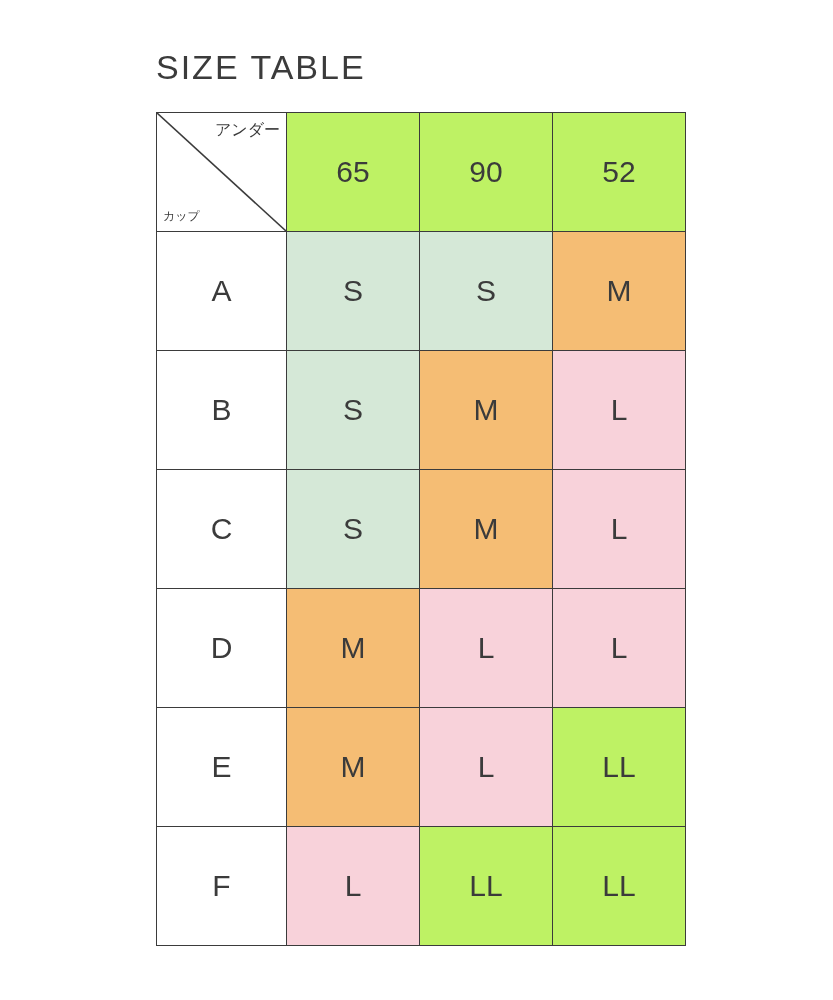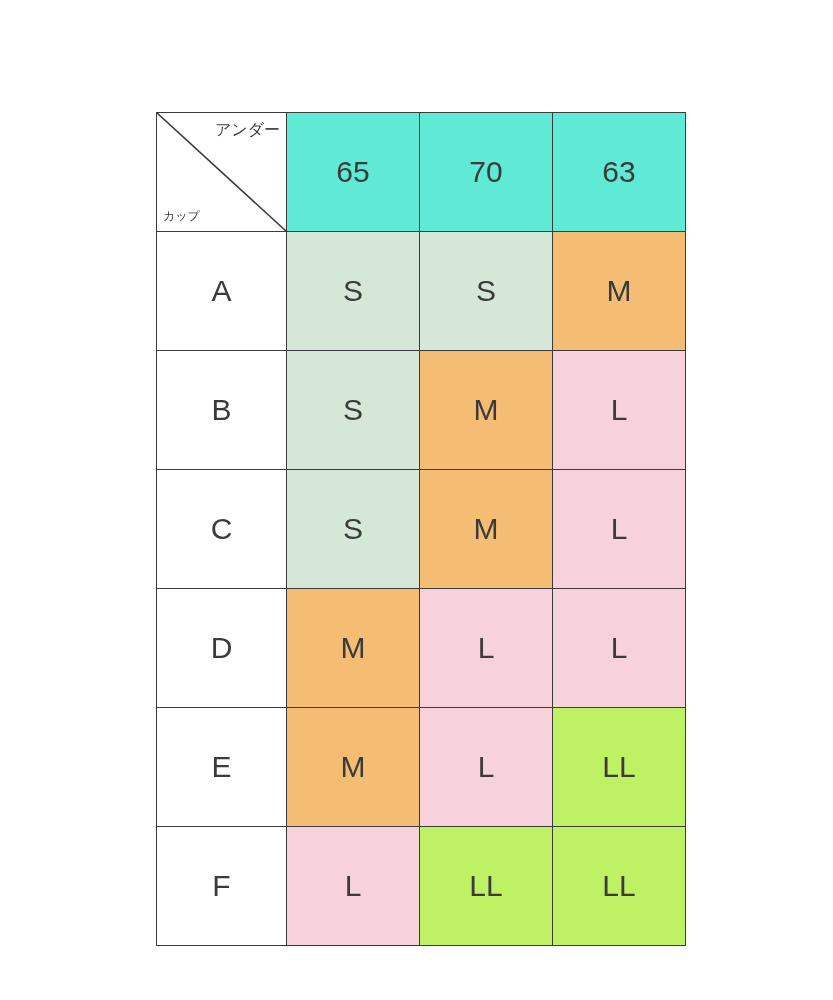--- a/index.html
+++ b/index.html
@@ -74,21 +74,21 @@
     position: absolute;
     left: 6px;
     bottom: 9px;
     font-size: 12px;
     color: #3b3b3b;
     line-height: 1;
   }
   td.head {
     width: 132px;
     height: 118px;
-    background: #5eead4;
+    background: #bef264;
     font-size: 32px;
   }
   td.rowhead {
     width: 129px;
     height: 118px;
     background: #ffffff;
     font-size: 32px;
   }
   td.cell {
     width: 132px;
@@ -98,35 +98,36 @@
   .sz-S { background: #d5e8d7; }
   .sz-M { background: #f5bd74; }
   .sz-L { background: #f8d2da; }
   .sz-LL { background: #bef264; }
 </style>
 </head>
 <body>
 
 <div class="page">
 
+  <div class="title">SIZE TABLE</div>
 
   <div class="table-wrap">
     <table class="size-table">
       <tbody>
         <tr>
           <td class="corner">
             <svg class="diag" viewBox="0 0 129 118" preserveAspectRatio="none">
               <line x1="0" y1="0" x2="129" y2="118" stroke="#3b3b3b" stroke-width="1.6"></line>
             </svg>
             <span class="lbl-under">アンダー</span>
             <span class="lbl-cup">カップ</span>
           </td>
           <td class="head">65</td>
-          <td class="head">70</td>
-          <td class="head">63</td>
+          <td class="head">90</td>
+          <td class="head">52</td>
         </tr>
 
         <tr>
           <td class="rowhead">A</td>
           <td class="cell sz-S">S</td>
           <td class="cell sz-S">S</td>
           <td class="cell sz-M">M</td>
         </tr>
 
         <tr>

